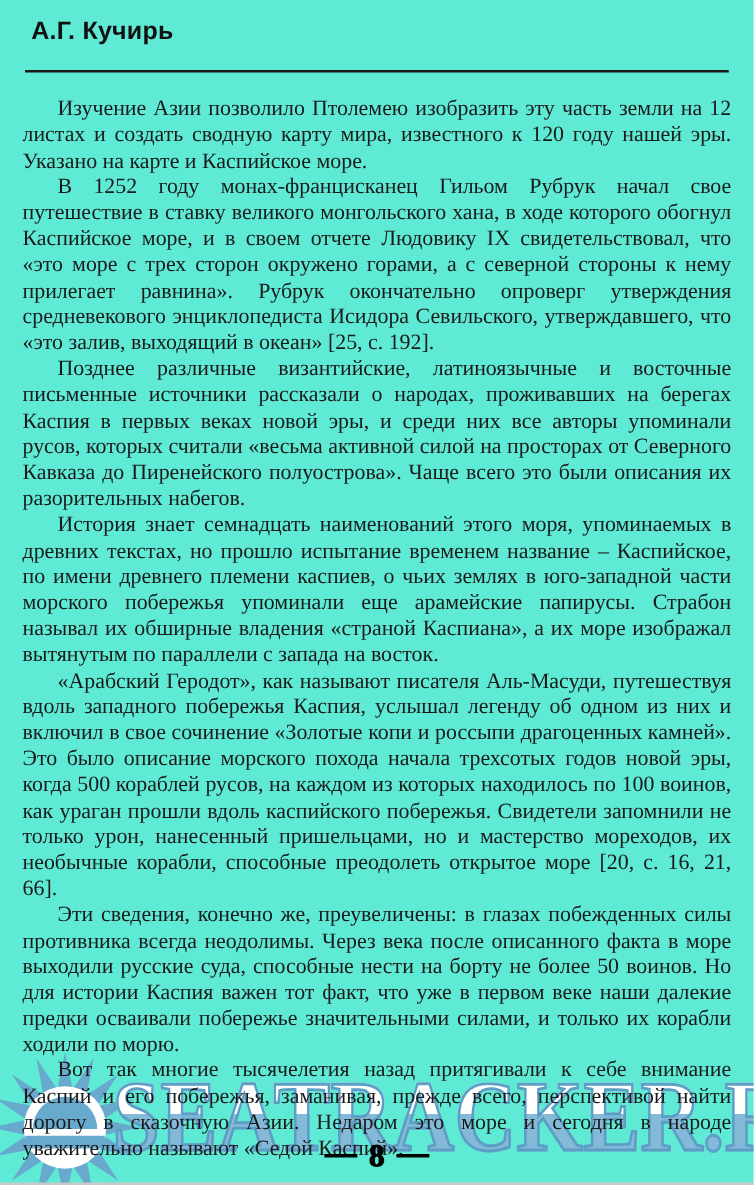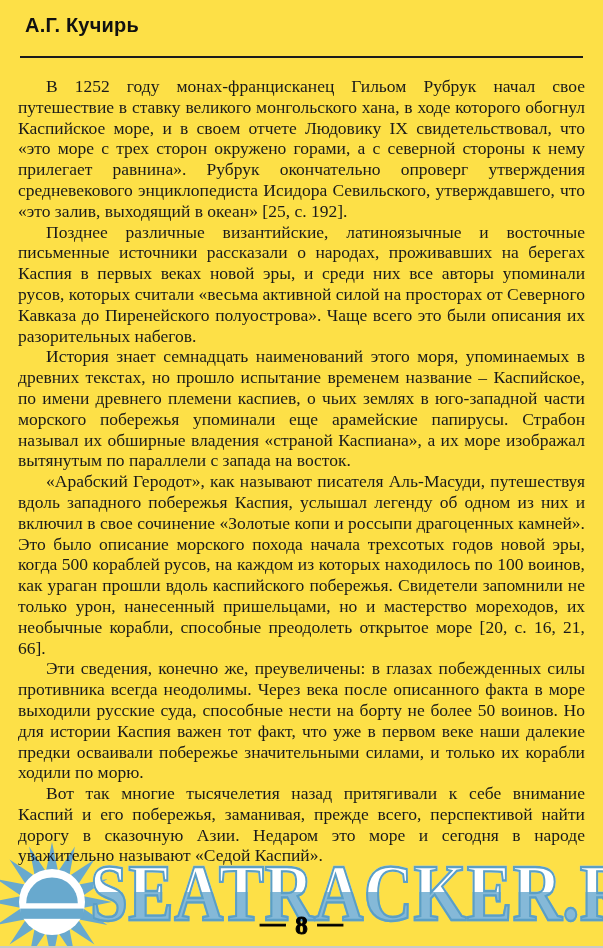--- a/index.html
+++ b/index.html
@@ -4,21 +4,21 @@
 <style>
   html, body {
     margin: 0;
     padding: 0;
     background: #ffffff;
   }
   .page {
     position: relative;
     width: 603px;
     height: 948px;
-    background: #fde047;
+    background: #5eead4;
     overflow: hidden;
     font-family: "Liberation Serif", "DejaVu Serif", serif;
     color: #1a1a1a;
   }
   .author-header {
     position: absolute;
     top: 14px;
     left: 25px;
     font-family: "Liberation Sans", "DejaVu Sans", sans-serif;
     font-weight: bold;
@@ -117,20 +117,21 @@
 </head>
 <body>
 
 <div class="page">
 
   <div class="author-header">А.Г. Кучирь</div>
 
   <div class="header-rule"></div>
 
   <main class="body-text">
+    <p>Изучение Азии позволило Птолемею изобразить эту часть земли на 12 листах и создать сводную карту мира, известного к 120 году нашей эры. Указано на карте и Каспийское море.</p>
     <p>В 1252 году монах-францисканец Гильом Рубрук начал свое путешествие в ставку великого монгольского хана, в ходе которого обогнул Каспийское море, и в своем отчете Людовику IX свидетельствовал, что «это море с трех сторон окружено горами, а с северной стороны к нему прилегает равнина». Рубрук окончательно опроверг утверждения средневекового энциклопедиста Исидора Севильского, утверждавшего, что «это залив, выходящий в океан» [25, с. 192].</p>
     <p>Позднее различные византийские, латиноязычные и восточные письменные источники рассказали о народах, проживавших на берегах Каспия в первых веках новой эры, и среди них все авторы упоминали русов, которых считали «весьма активной силой на просторах от Северного Кавказа до Пиренейского полуострова». Чаще всего это были описания их разорительных набегов.</p>
     <p>История знает семнадцать наименований этого моря, упоминаемых в древних текстах, но прошло испытание временем название – Каспийское, по имени древнего племени каспиев, о чьих землях в юго-западной части морского побережья упоминали еще арамейские папирусы. Страбон называл их обширные владения «страной Каспиана», а их море изображал вытянутым по параллели с запада на восток.</p>
     <p>«Арабский Геродот», как называют писателя Аль-Масуди, путешествуя вдоль западного побережья Каспия, услышал легенду об одном из них и включил в свое сочинение «Золотые копи и россыпи драгоценных камней». Это было описание морского похода начала трехсотых годов новой эры, когда 500 кораблей русов, на каждом из которых находилось по 100 воинов, как ураган прошли вдоль каспийского побережья. Свидетели запомнили не только урон, нанесенный пришельцами, но и мастерство мореходов, их необычные корабли, способные преодолеть открытое море [20, с. 16, 21, 66].</p>
     <p>Эти сведения, конечно же, преувеличены: в глазах побежденных силы противника всегда неодолимы. Через века после описанного факта в море выходили русские суда, способные нести на борту не более 50 воинов. Но для истории Каспия важен тот факт, что уже в первом веке наши далекие предки осваивали побережье значительными силами, и только их корабли ходили по морю.</p>
     <p>Вот так многие тысячелетия назад притягивали к себе внимание Каспий и его побережья, заманивая, прежде всего, перспективой найти дорогу в сказочную Азии. Недаром это море и сегодня в народе уважительно называют «Седой Каспий».</p>
   </main>
 
   <div class="watermark">
     <svg class="wm-logo" viewBox="0 0 100 100" xmlns="http://www.w3.org/2000/svg">

